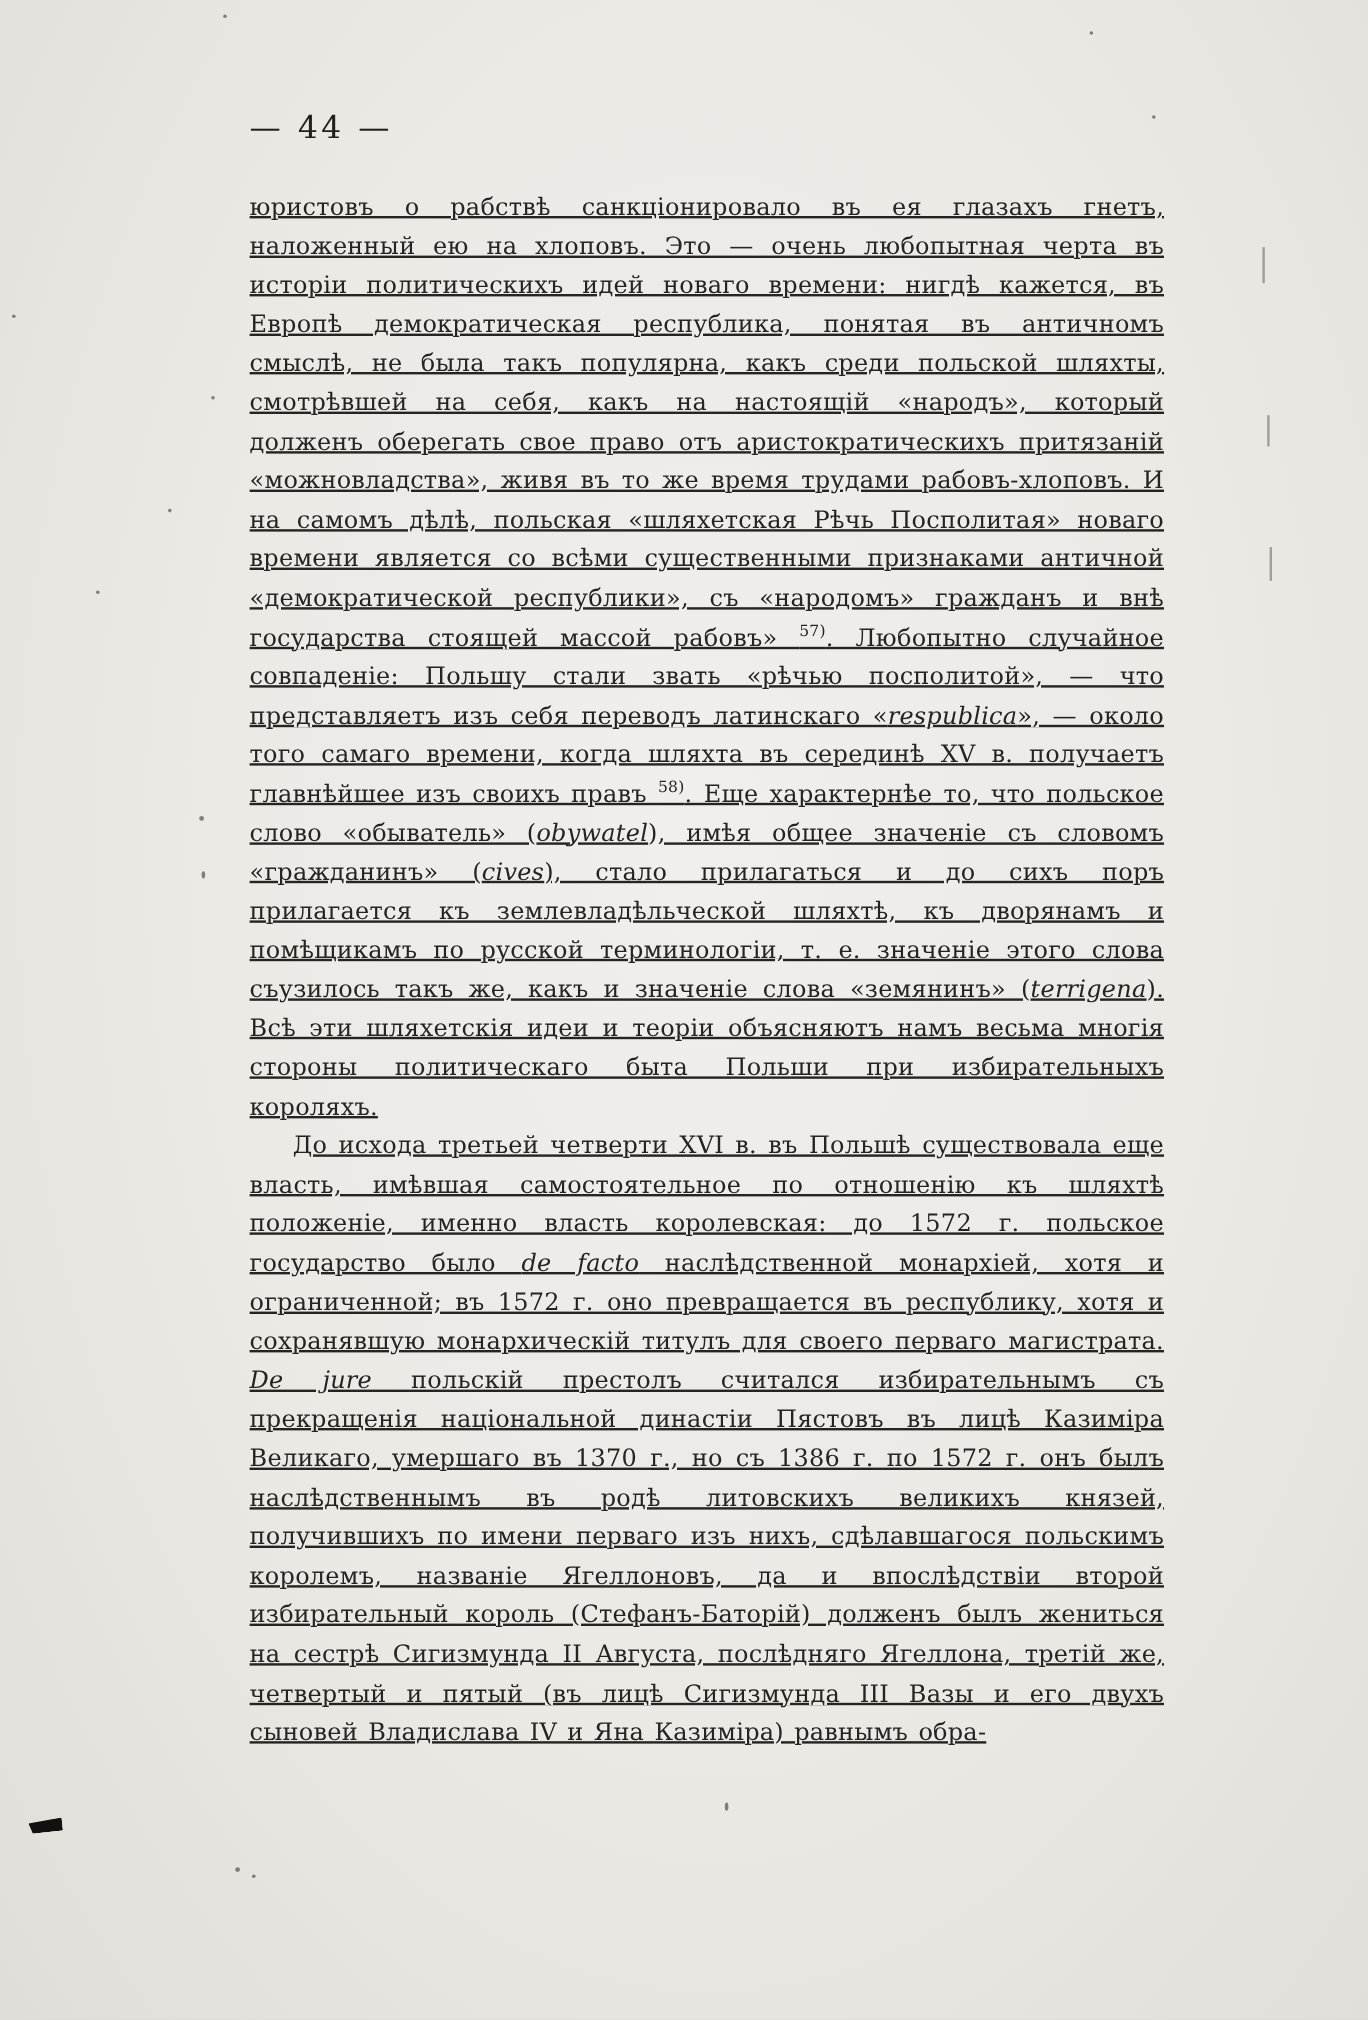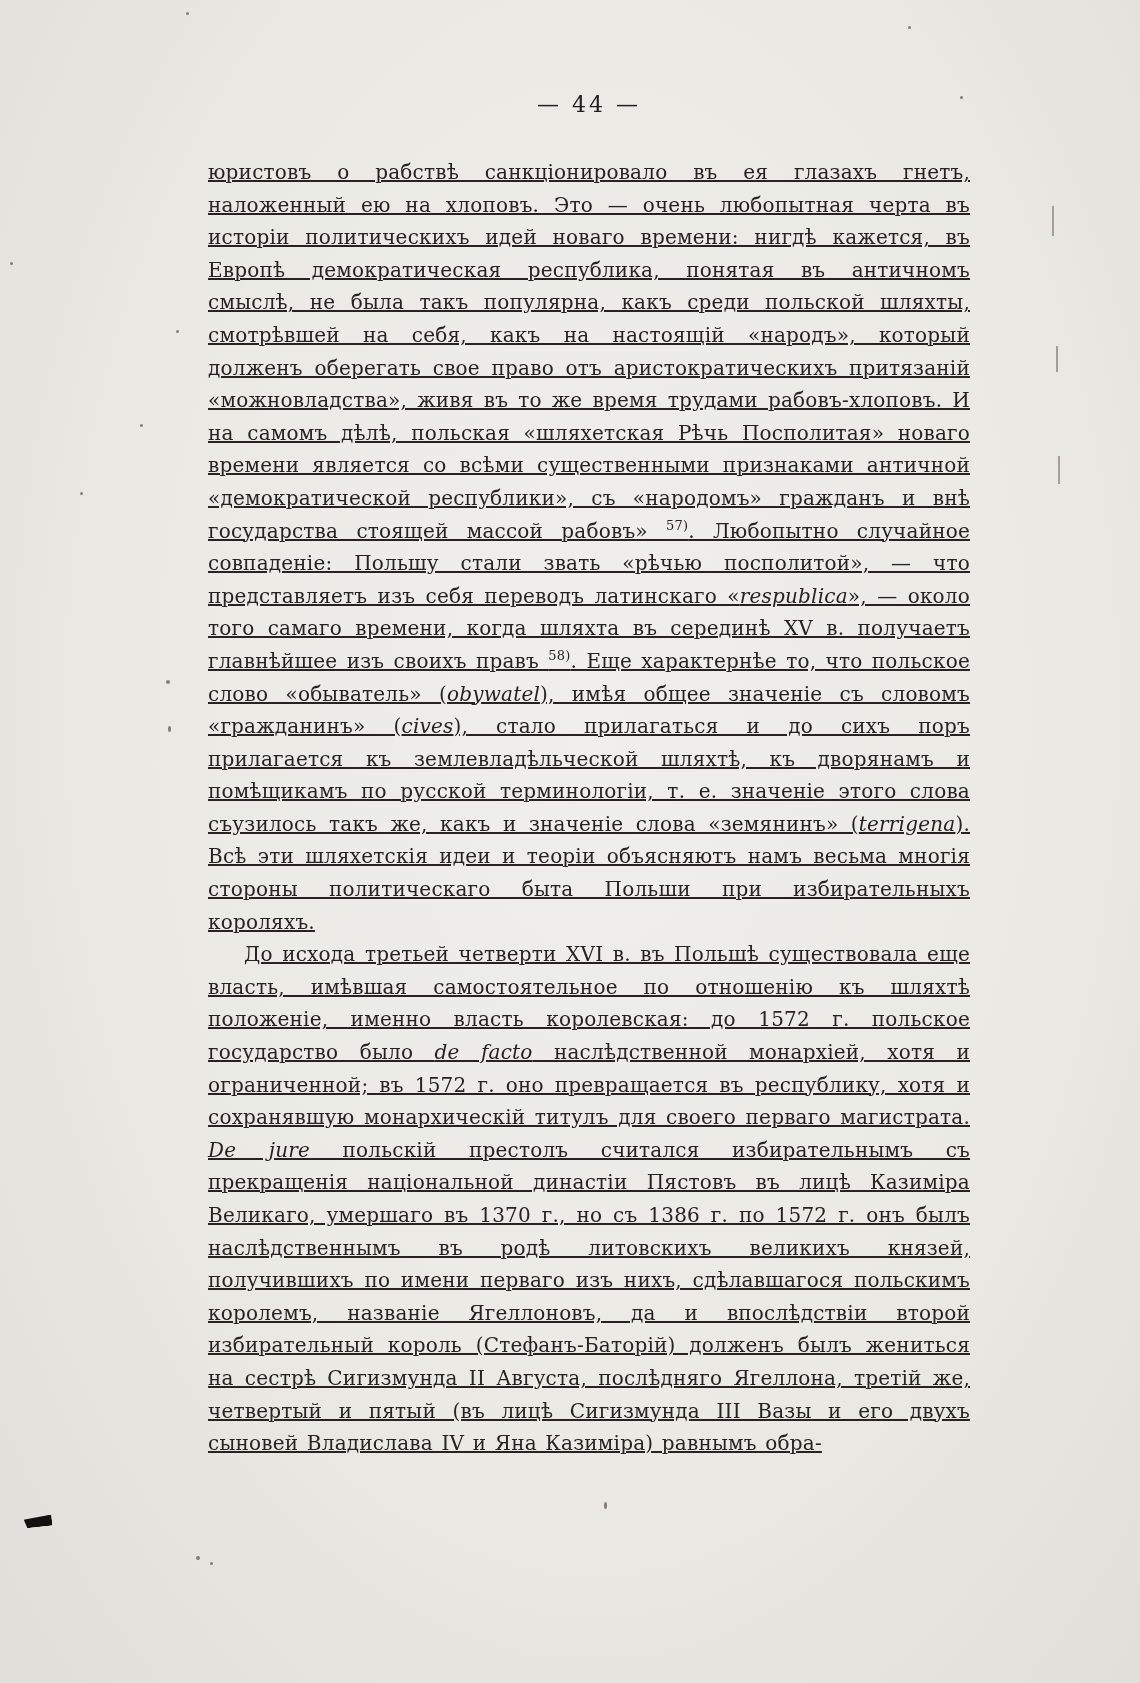--- a/index.html
+++ b/index.html
@@ -12,22 +12,22 @@
   .page {
     position: relative;
     width: 1140px; height: 1683px;
     background: radial-gradient(ellipse at 52% 42%, #f0efeb 0%, #eae9e4 55%, #dfded8 100%);
     color: #262320;
     overflow: hidden;
   }
   .page-number {
     position: absolute;
     top: 92px; left: 208px; width: 762px;
-    text-align: center;
-    font-size: 22px;
+    text-align: left;
+    font-size: 26px;
     letter-spacing: 3px;
     color: #22201d;
   }
   .text-block {
     position: absolute;
     top: 156px; left: 208px; width: 762px;
     font-size: 20px;
     line-height: 32.6px;
     text-align: justify;
     letter-spacing: 0.2px;

